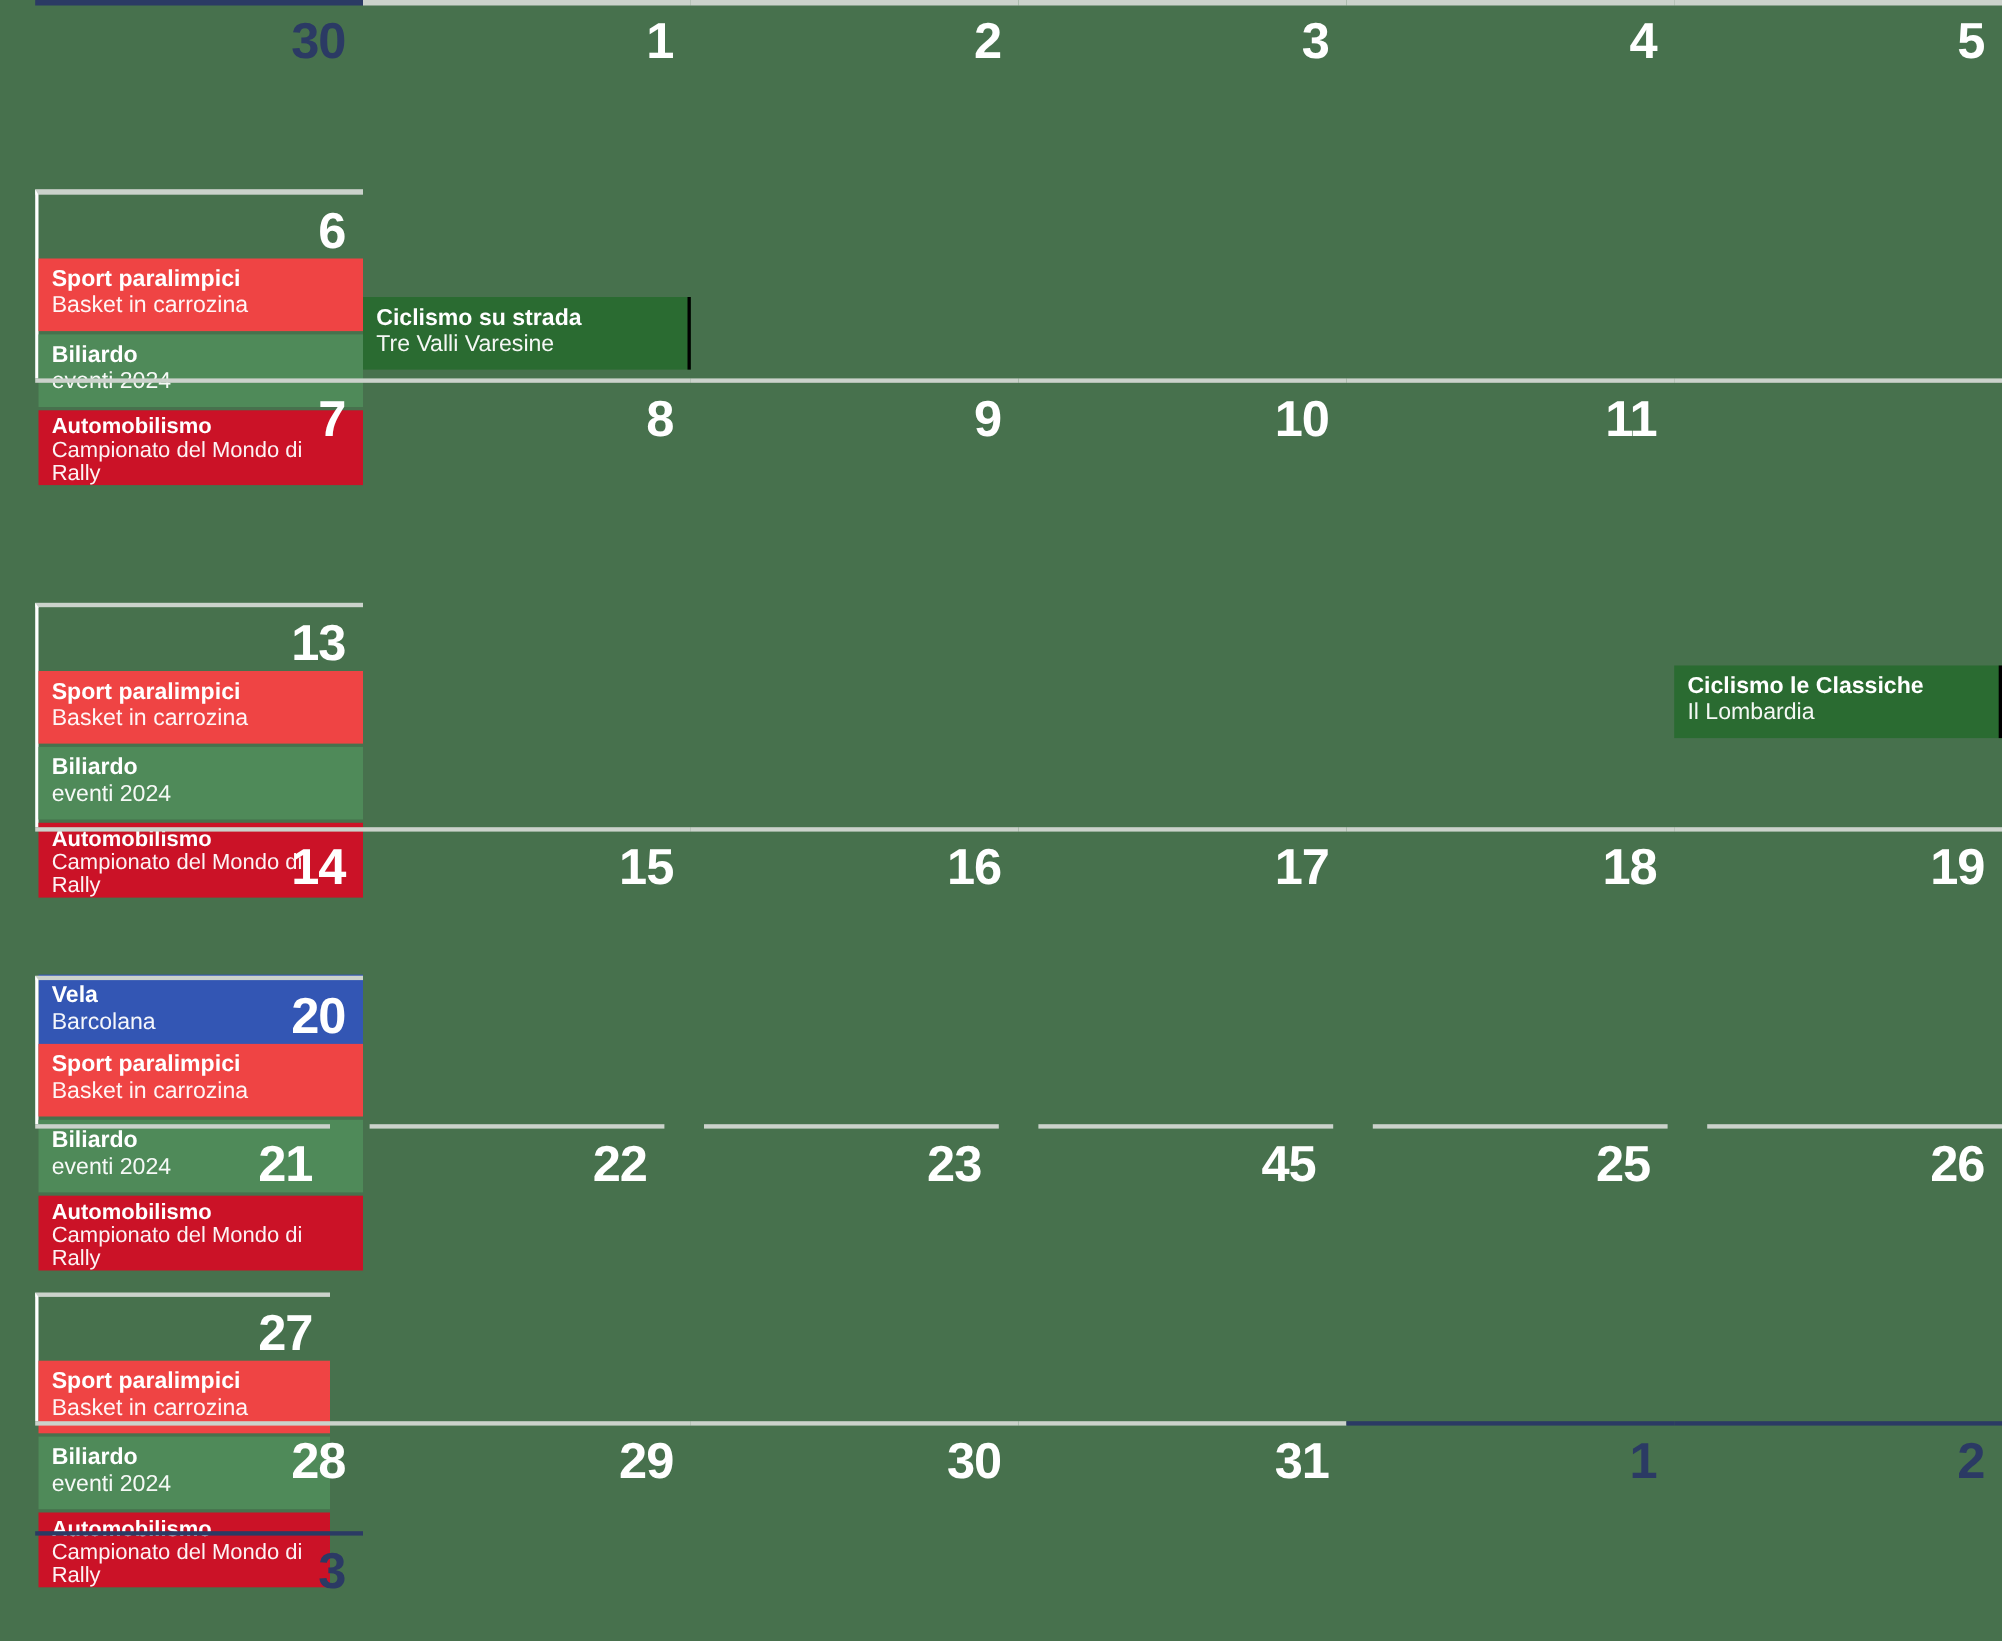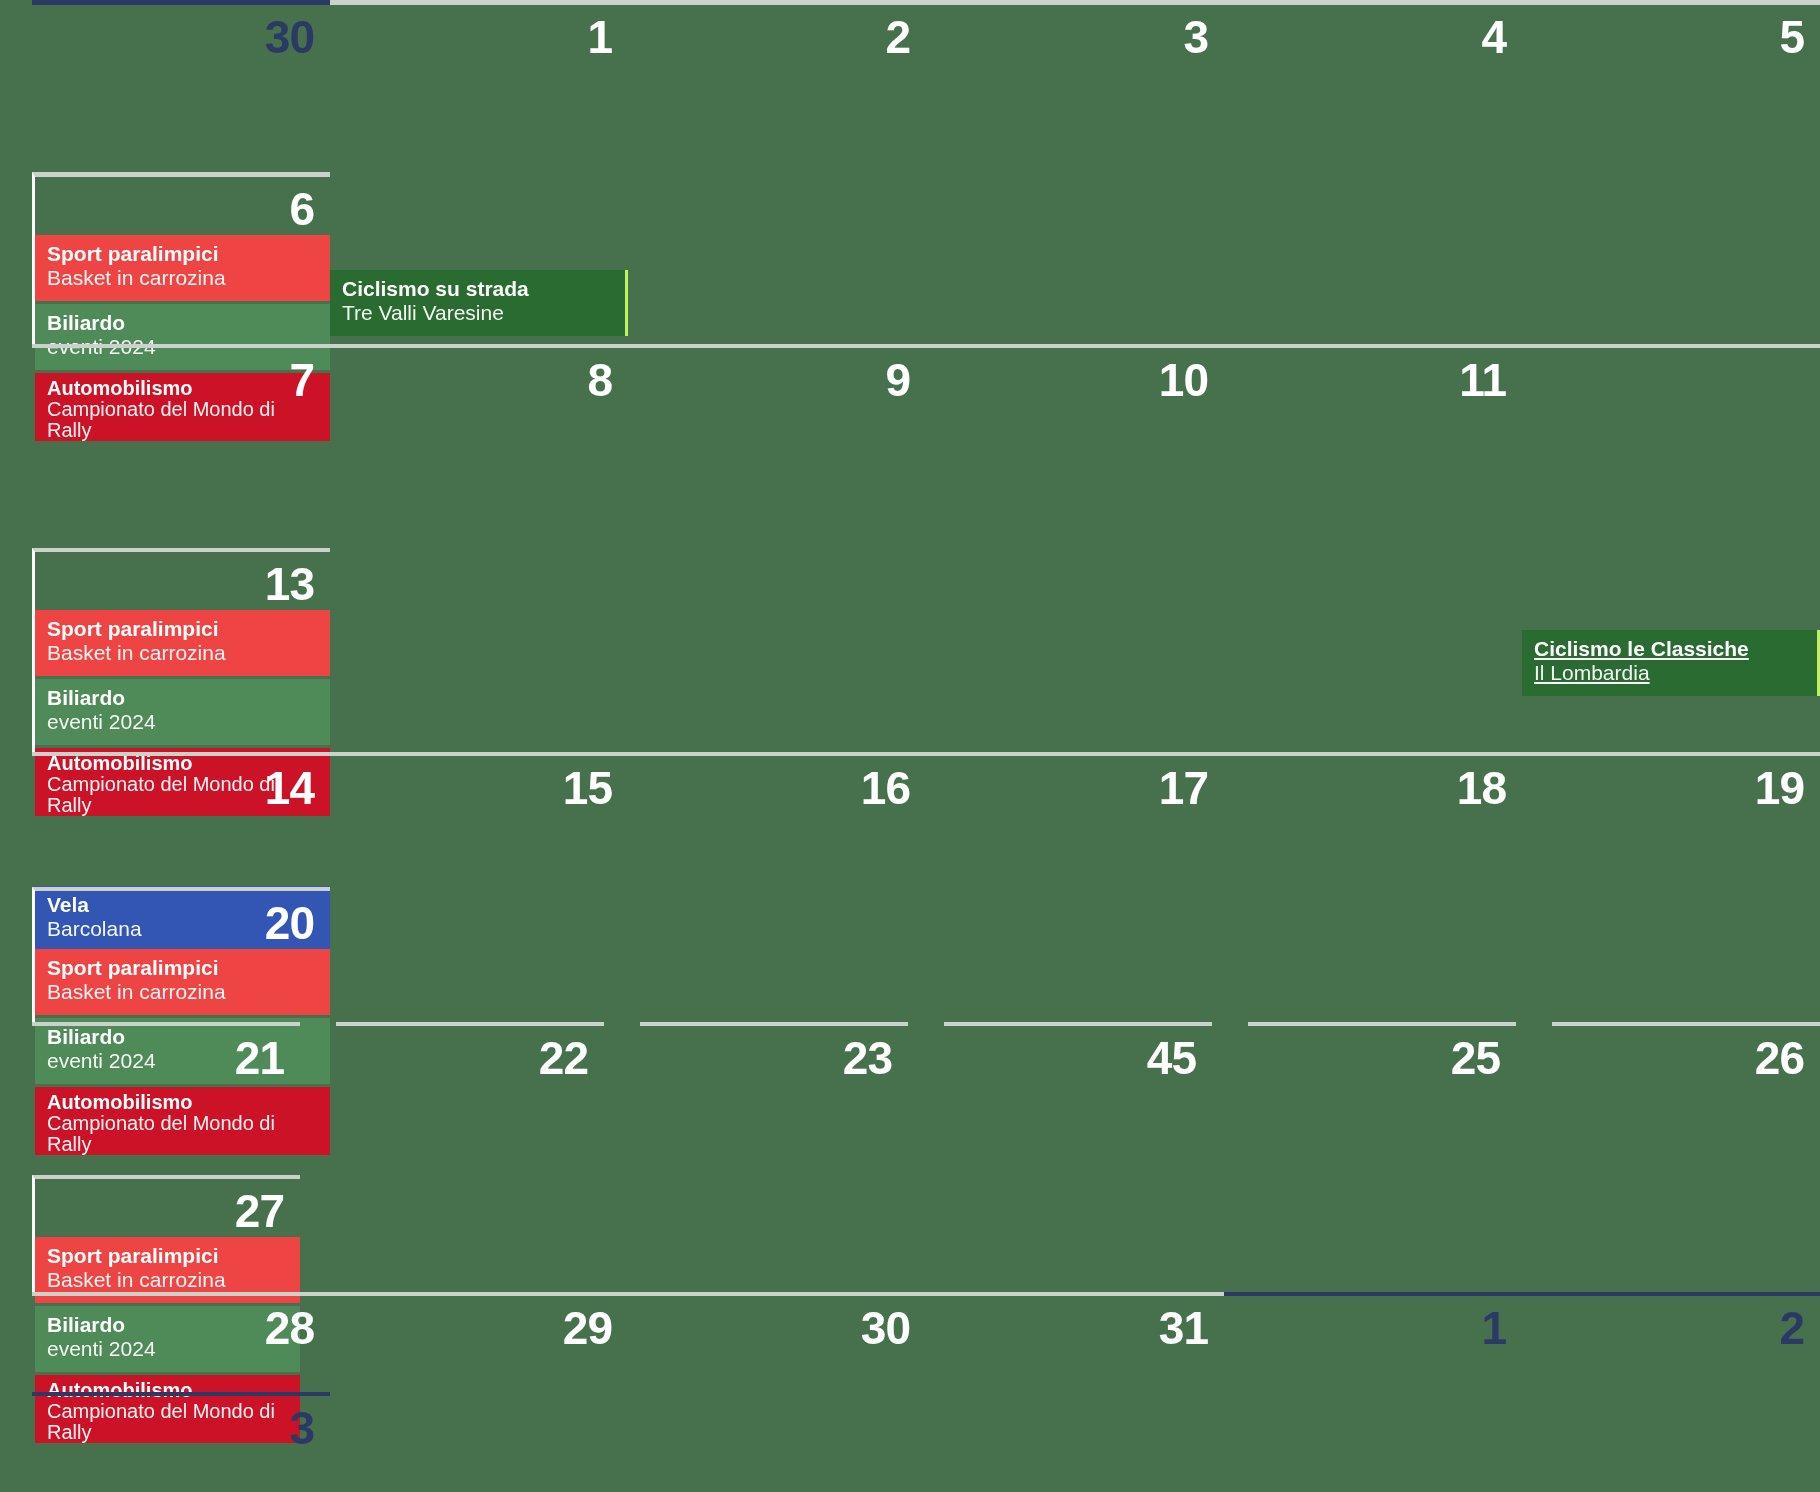--- a/index.html
+++ b/index.html
@@ -31,21 +31,21 @@
     box-sizing:border-box;
     padding:7px 12px 0 12px;
     font-size:21px;
     line-height:24px;
     color:#ffffff;
     overflow:hidden;
   }
   .event .t{font-weight:700;}
   .event .s{font-weight:400;color:rgba(255,255,255,0.95);}
   .event.compact{height:68px;font-size:20px;line-height:21px;padding-top:5px;}
-  .event.right-line{border-right:3px solid #bef264;}
+  .event.right-line{border-right:3px solid #000000;}
   .bg-paralimpici{background:#ef4444;}
   .bg-biliardo{background:#4f8a59;}
   .bg-automobilismo{background:#cb1227;}
   .bg-ciclismo{background:#2a6b31;}
   .bg-vela{background:#3356b4;}
 </style>
 </head>
 <body>
 
 <div class="cal" id="cal-root">
@@ -98,21 +98,21 @@
       <div class="cell">
         <div class="num">9</div>
       </div>
       <div class="cell">
         <div class="num">10</div>
       </div>
       <div class="cell">
         <div class="num">11</div>
       </div>
       <div class="cell">
-        <div class="event bg-ciclismo right-line" style="top: 282px; text-decoration: underline;">
+        <div class="event bg-ciclismo right-line" style="top: 257px;">
           <div class="t">Ciclismo le Classiche</div>
           <div class="s">Il Lombardia</div>
         </div>
       </div>
       <div class="cell col-line">
         <div class="num">13</div>
         <div class="event bg-paralimpici" style="top: 58px;">
           <div class="t">Sport paralimpici</div>
           <div class="s">Basket in carrozina</div>
         </div>

